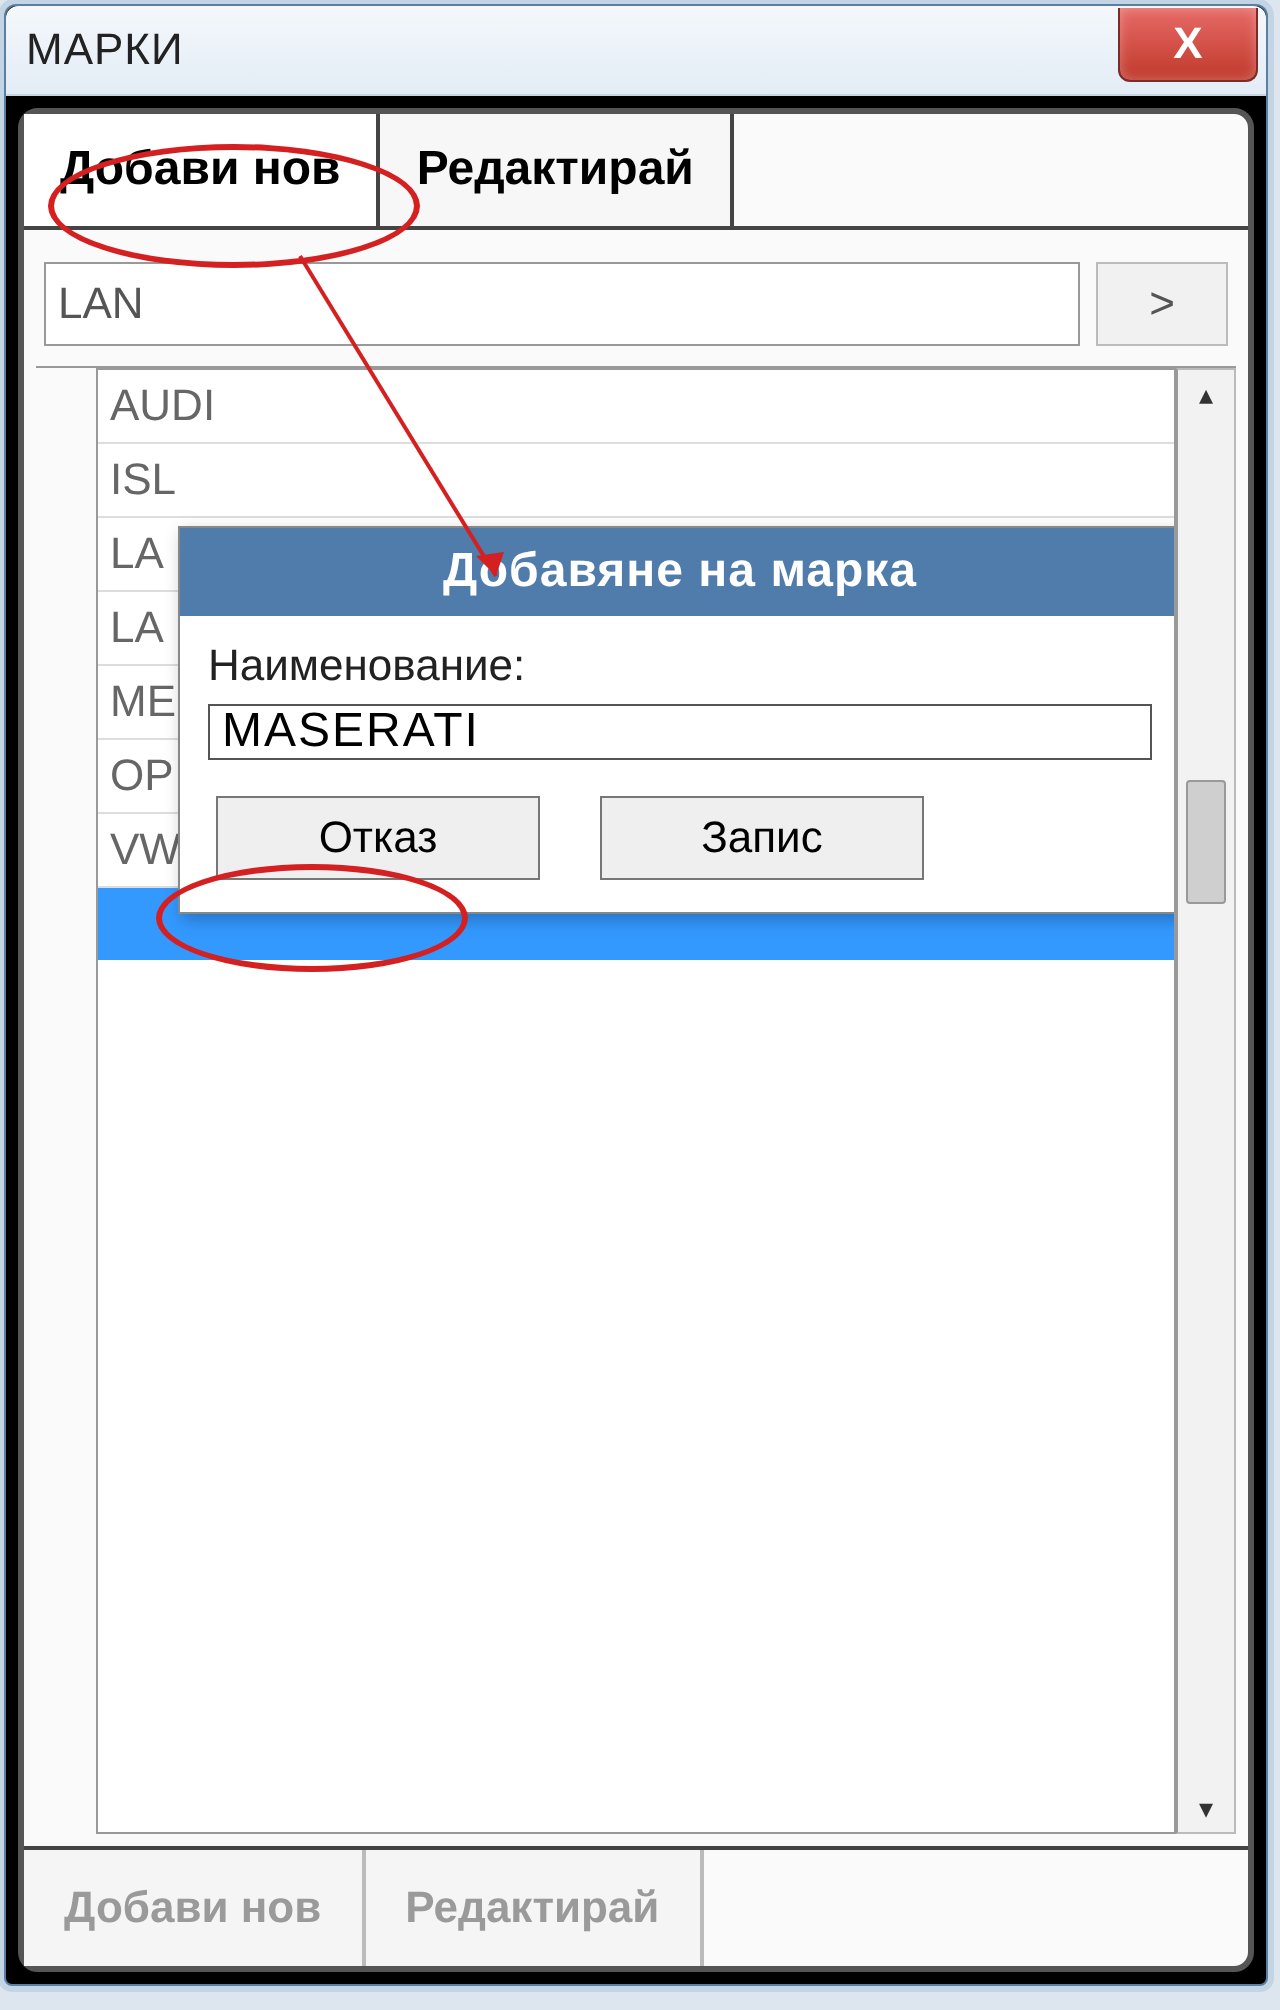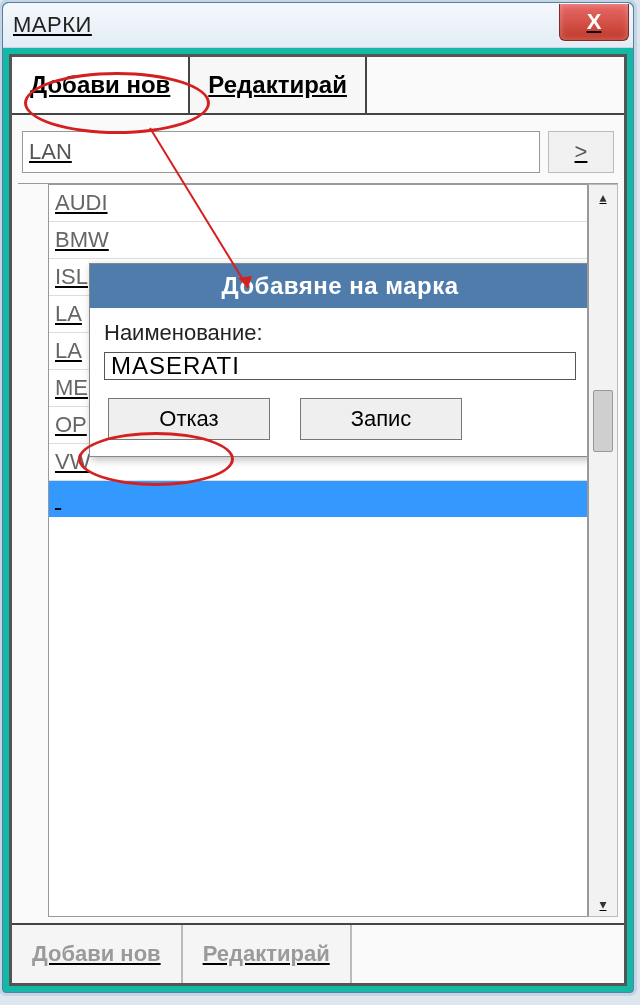--- a/index.html
+++ b/index.html
@@ -17,23 +17,23 @@
     width:640px;height:1005px;
     background:#dde6ee;
     position:relative;
     overflow:hidden;
   }
   
   .window{
     position:absolute;left:2px;top:2px;right:6px;bottom:12px;
     border:1px solid var(--win-border);
     border-radius:6px 6px 4px 4px;
-    background:#14b8a6;
+    background:#000000;
     box-shadow:0 0 0 3px rgba(120,160,200,.25);
-    display:flex;flex-direction:column;text-decoration:underline;
+    display:flex;flex-direction:column;
   }
   .titlebar{
     height:44px;
     background:linear-gradient(#f4f8fc,#e3ecf5);
     border-bottom:1px solid #c7d6e4;
     border-radius:6px 6px 0 0;
     display:flex;align-items:center;justify-content:space-between;
     padding:0 0 0 10px;
   }
   .titlebar .title{font-size:22px;letter-spacing:.5px;color:#222;}
@@ -42,21 +42,21 @@
     border:1px solid #7a2c2a;border-top:none;
     border-radius:0 0 6px 6px;
     background:linear-gradient(#e76a67,#c0392b);
     color:#fff;font-size:22px;font-weight:bold;
     display:flex;align-items:center;justify-content:center;
     cursor:pointer;
     box-shadow:inset 0 0 6px rgba(255,255,255,.3);
   }
   .body-area{
     flex:1;position:relative;
-    border:3px solid #555;margin:6px;border-radius:0;
+    border:3px solid #555;margin:6px;border-radius:10px;
     background:#fafafa;
     display:flex;flex-direction:column;
   }
   
   .tabs{display:flex;border-bottom:2px solid #444;}
   .tab{
     padding:14px 18px;font-size:24px;font-weight:bold;
     border-right:2px solid #444;background:#fff;cursor:pointer;
   }
   .tab.inactive{background:#f7f7f7;}
@@ -146,21 +146,20 @@
     <div class="search-row">
       <input class="search-input" value="LAN" style="">
       <div class="search-go">
         <span>&gt;</span>
       </div>
     </div>
 
     <div class="list-wrap">
       <div class="list">
         <div class="list-item">AUDI</div>
-        <div class="list-item">BMW</div>
         <div class="list-item">ISL</div>
         <div class="list-item">LA</div>
         <div class="list-item">LA</div>
         <div class="list-item">ME</div>
         <div class="list-item">OP</div>
         <div class="list-item">VW</div>
         <div class="list-item selected blank">&nbsp;</div>
 
         <div class="dialog">
           <div class="dlg-title">Добавяне на марка</div>

